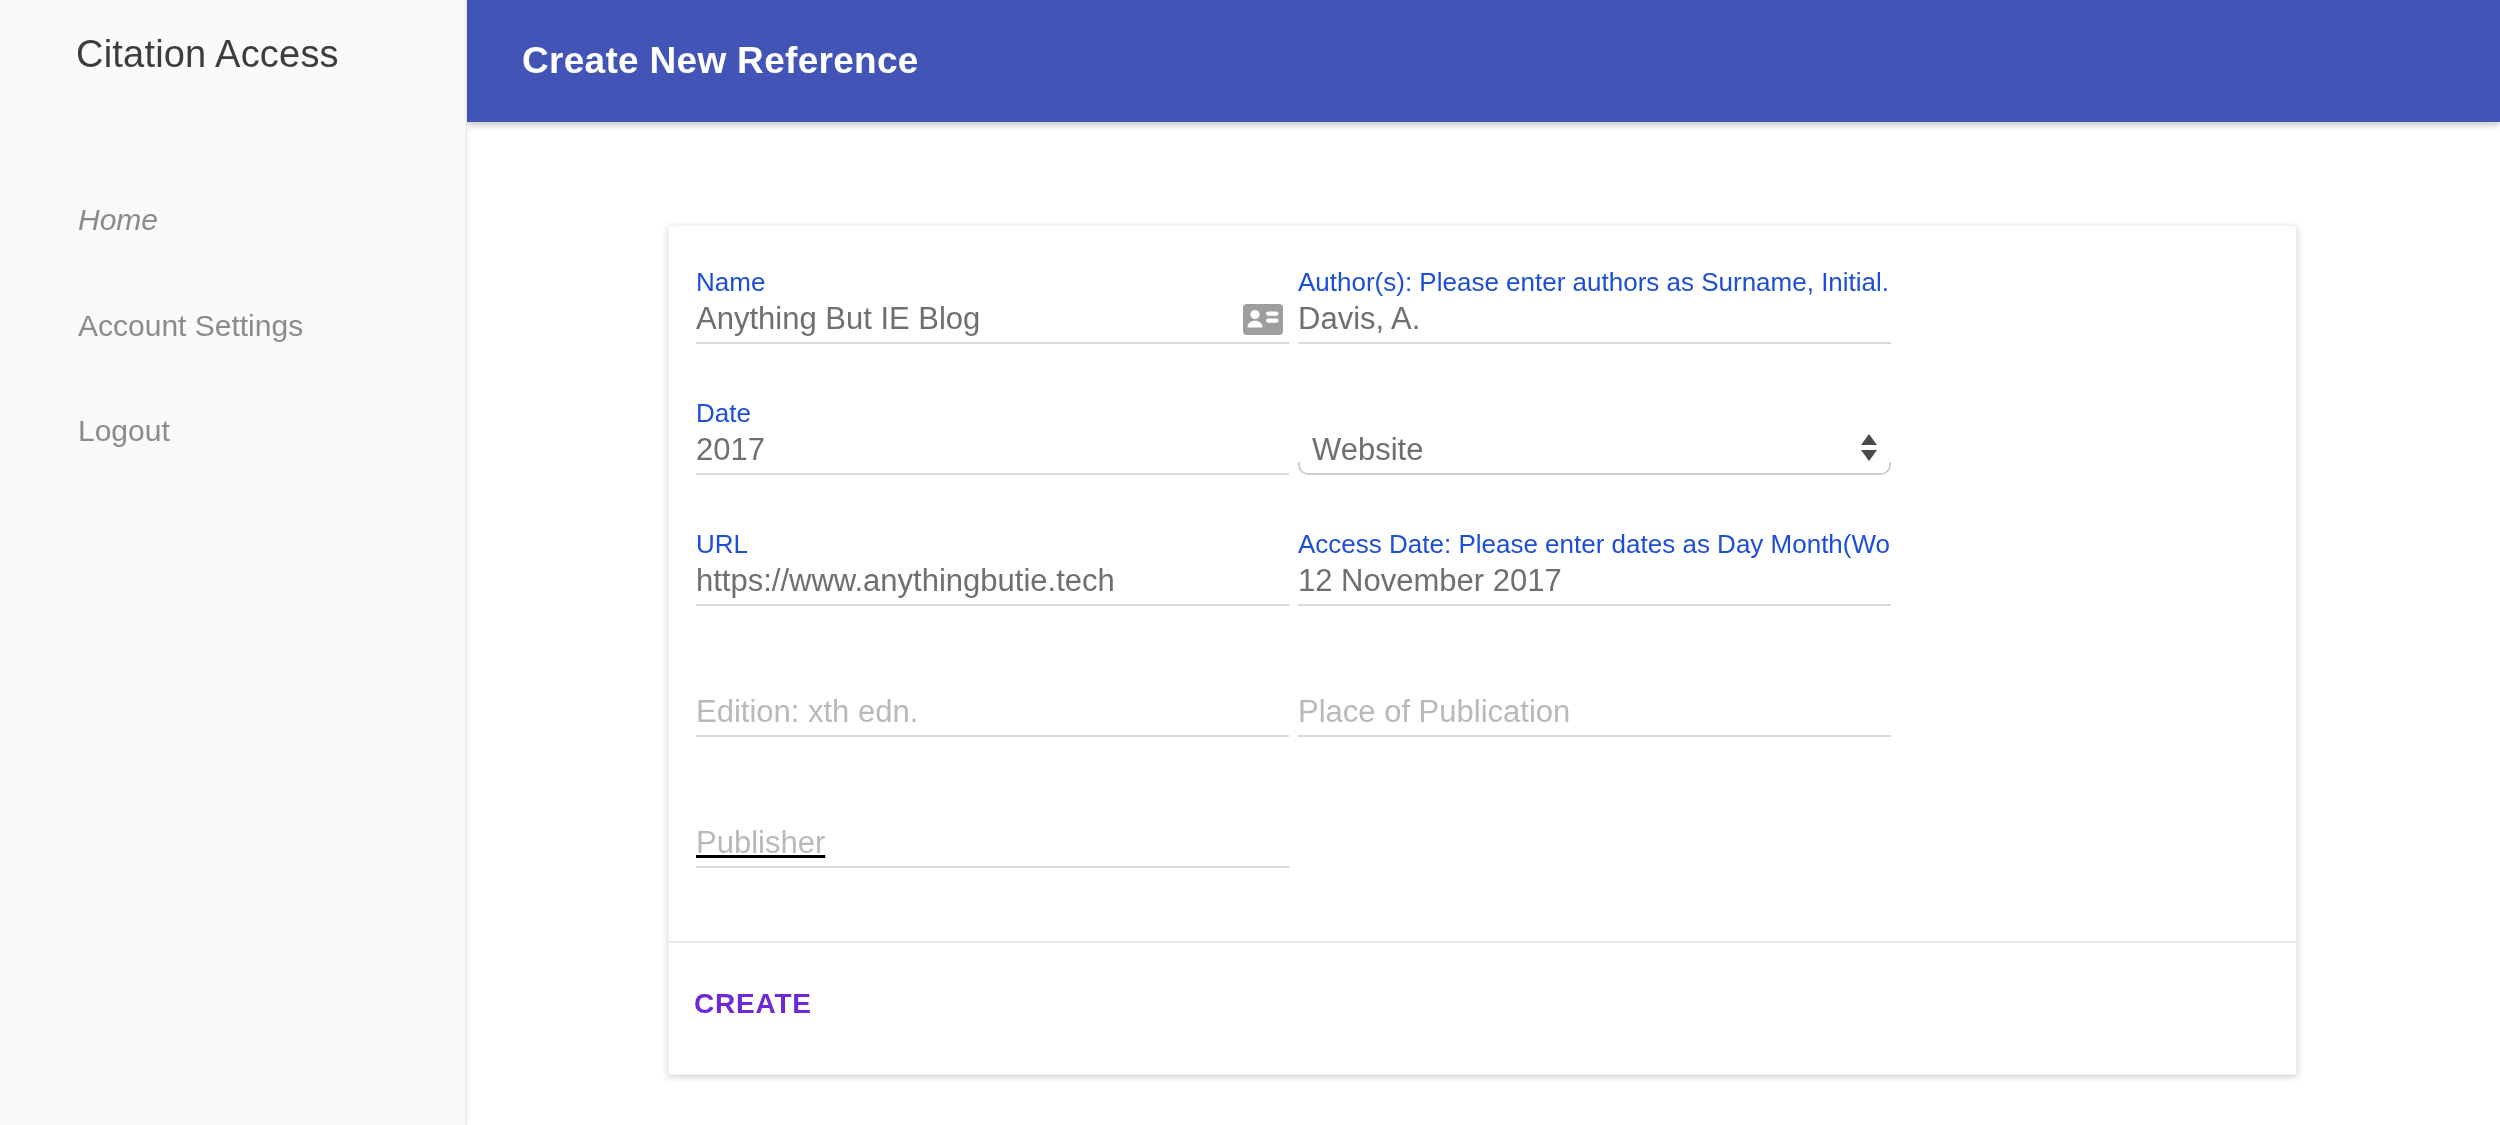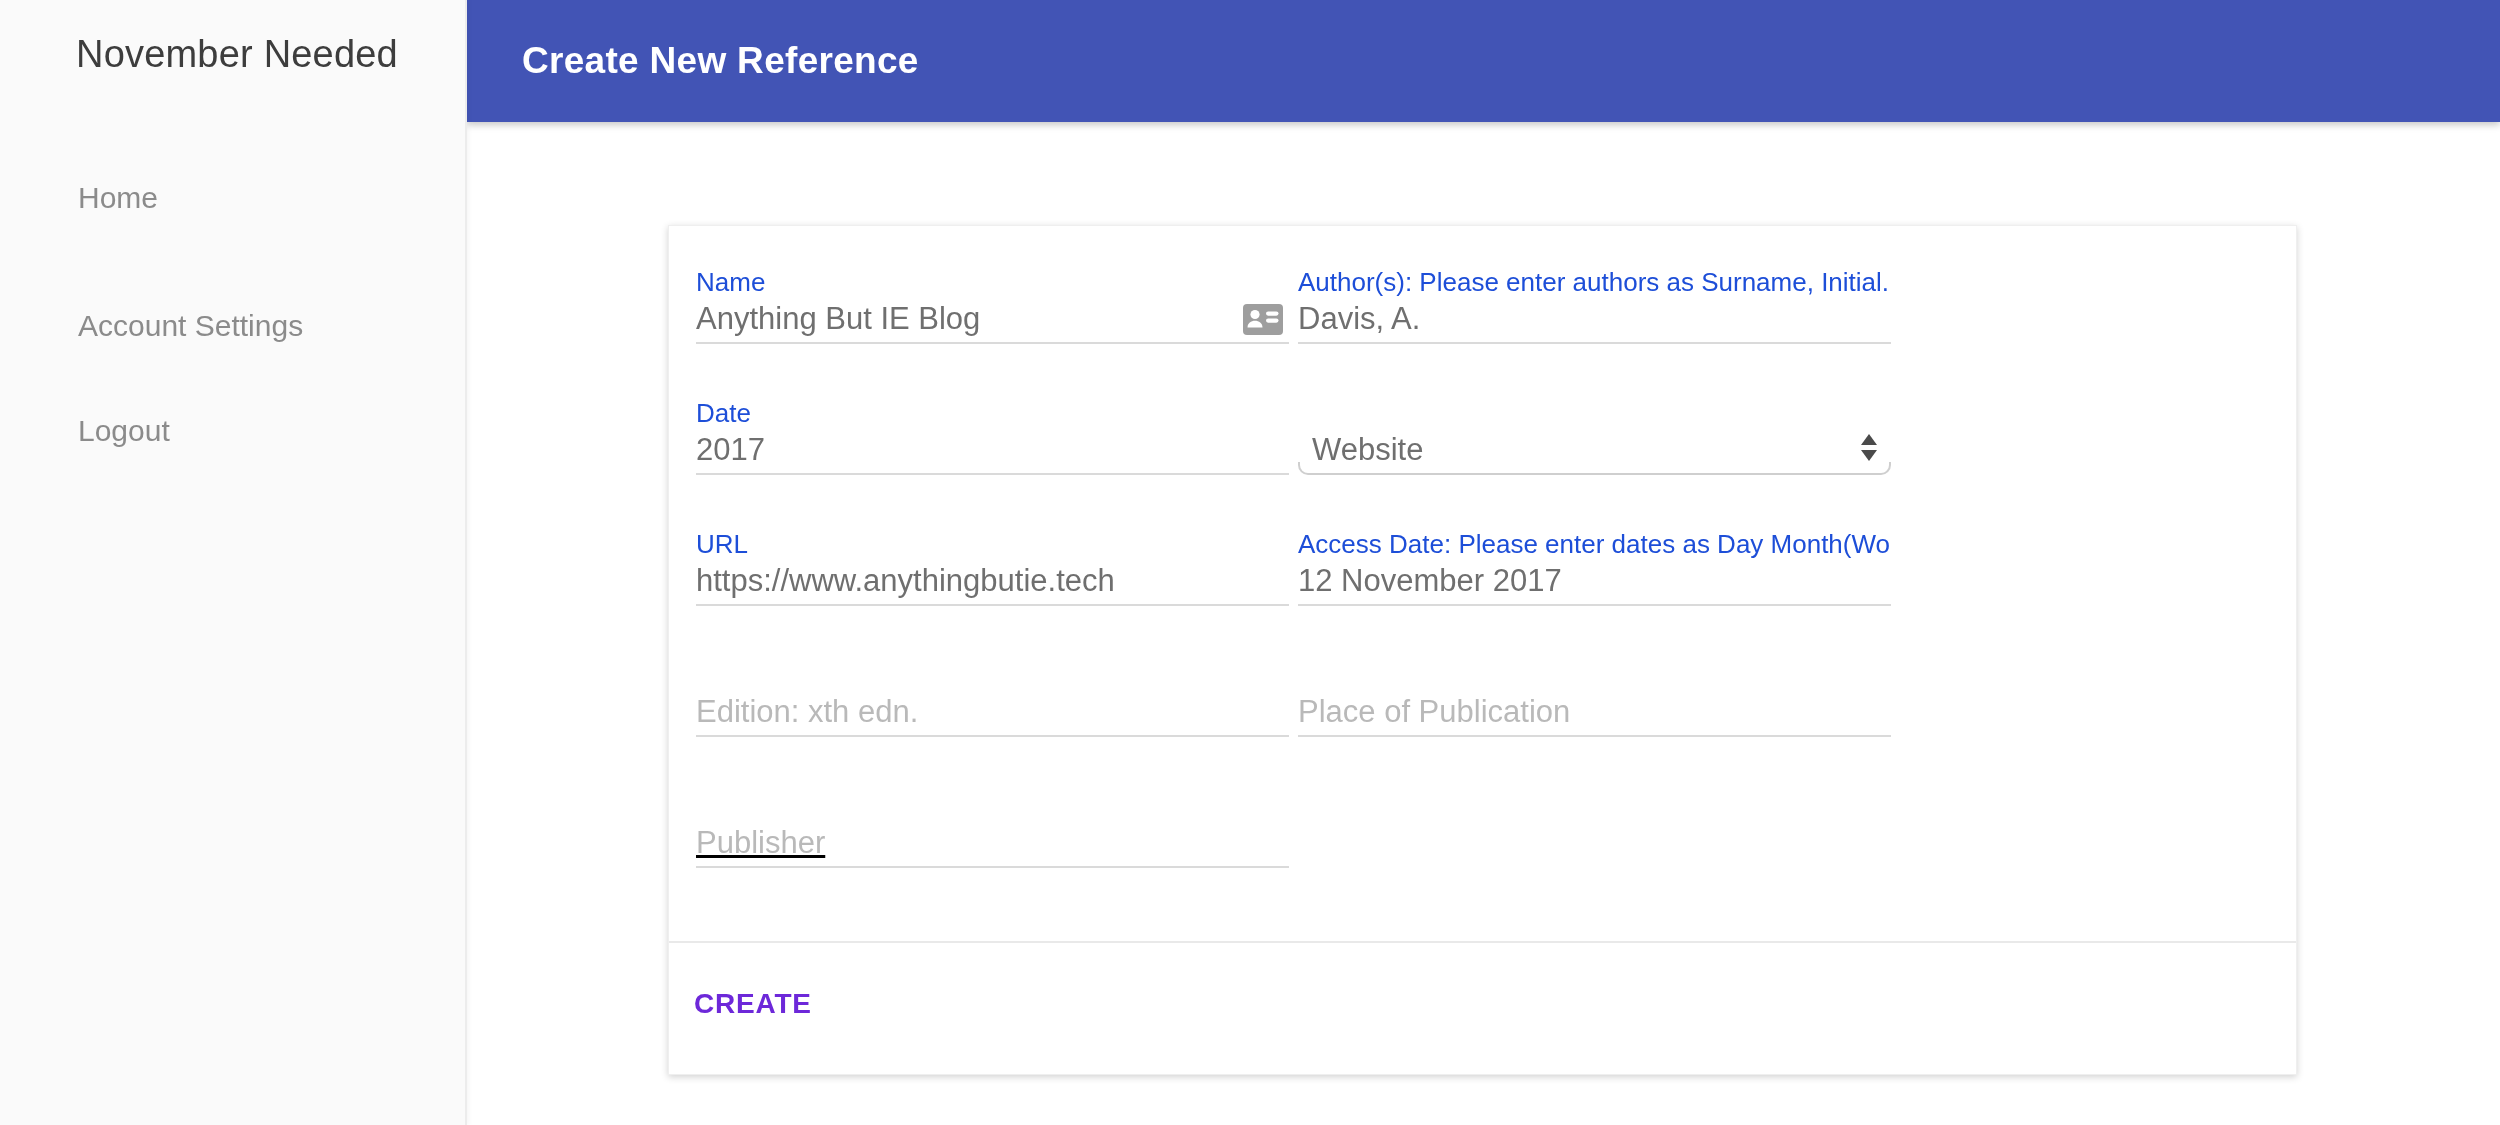--- a/index.html
+++ b/index.html
@@ -16,21 +16,21 @@
     box-shadow:2px 0 5px rgba(0,0,0,0.04);z-index:5;
   }
   .sidebar-title{
     position:absolute;left:76px;top:33px;
     font-size:38px;color:#3d3d3d;font-weight:400;letter-spacing:0.2px;
   }
   .nav-item{
     position:absolute;left:78px;
     font-size:30px;color:#8b8b8b;cursor:pointer;line-height:34px;
   }
-  .nav-item.n0{top:181px;}
+  .nav-item.n0{top:203px;font-style:italic;}
   .nav-item.n1{top:309px;}
   .nav-item.n2{top:414px;}
 
   
   .header{
     position:absolute;left:467px;top:0;width:2033px;height:122px;
     background:#4254b5;box-shadow:0 3px 7px rgba(0,0,0,0.22);z-index:2;
   }
   .header-title{
     position:absolute;left:55px;top:0;height:122px;line-height:122px;
@@ -94,21 +94,21 @@
     display:inline-block;background:none;border:none;cursor:pointer;
     font-family:"Liberation Sans",sans-serif;
     font-size:28px;font-weight:700;color:#6d28d9;letter-spacing:0.8px;
     padding:6px 10px 6px 0;
   }
 </style>
 </head>
 <body>
 
 <div class="sidebar">
-  <div class="sidebar-title">November Needed</div>
+  <div class="sidebar-title">Citation Access</div>
   <div class="nav-item n0">Home</div>
   <div class="nav-item n1">Account Settings</div>
   <div class="nav-item n2">Logout</div>
 </div>
 
 <div class="header">
   <div class="header-title">Create New Reference</div>
 </div>
 
 <div class="card">

